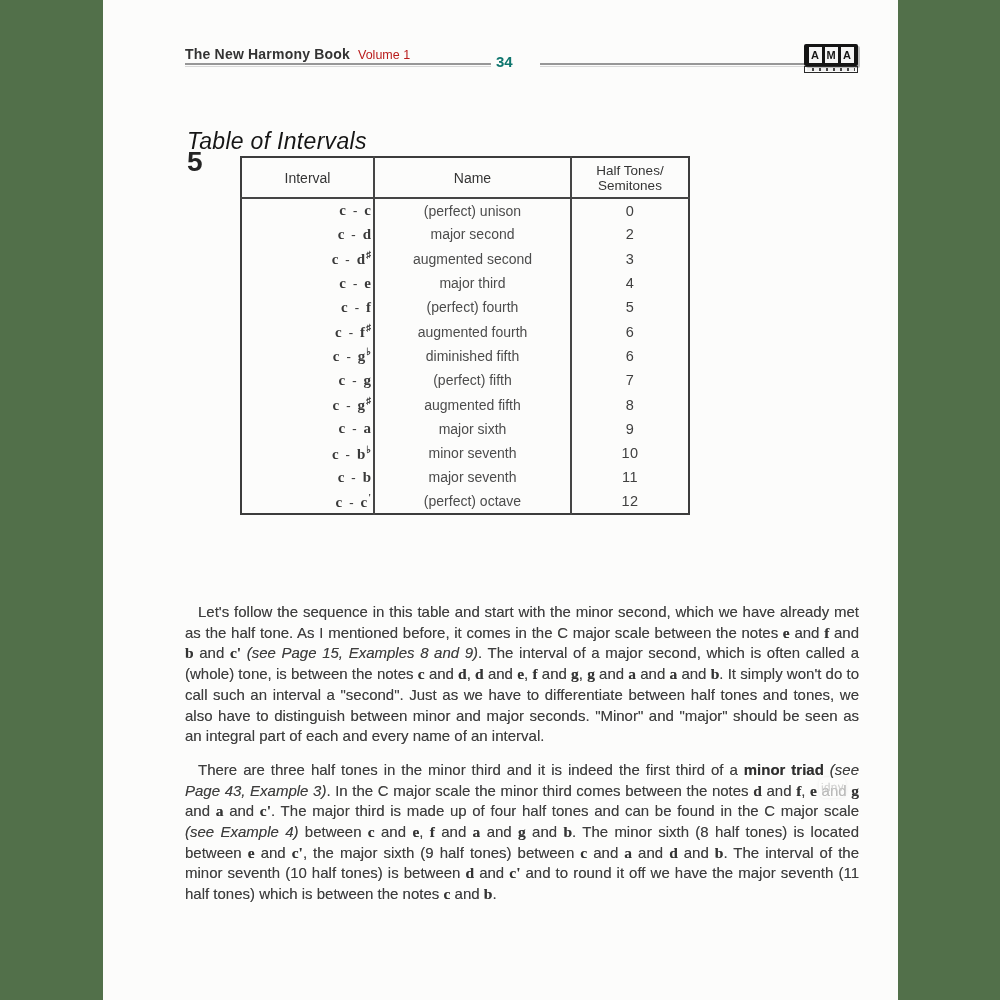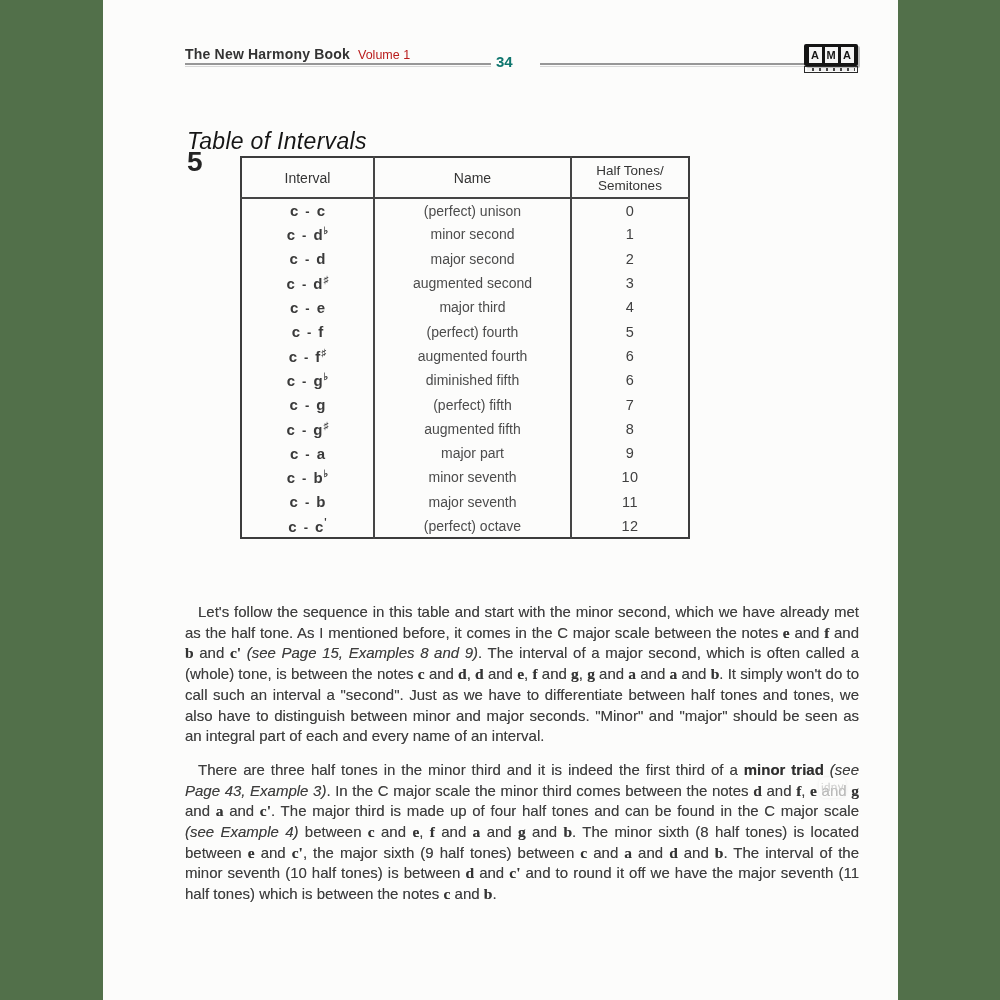--- a/index.html
+++ b/index.html
@@ -76,21 +76,21 @@
   .col-sep { border-left:2px solid #454545 !important; }
   .col-interval { width:133px; }
   .col-name     { width:197px; }
   .col-half     { width:118px; }
   .ht-line { display:block; line-height:15px; font-size:13.5px; }
   .intervals-table td {
     text-align:center; font-size:14px; height:24.3px; padding:0 2px;
     color:#4c4c4c;
   }
   td.cell-interval {
-    font-family:Liberation Sans, sans-serif; font-weight:bold; font-size:15px; color:#3a3a3a;
+    font-family:Liberation Serif, serif; font-weight:bold; font-size:15px; color:#3a3a3a;text-align:right;
   }
   .iv-sep { padding:0 7px; font-weight:bold; font-size:13px; color:#3a3a3a; }
   .iv-mark { font-size:10px; vertical-align:6px; margin-left:1px; }
   td.cell-half { font-size:14.5px; color:#404040; letter-spacing:0.5px; }
   
   .text-block {
     position:absolute; left:82px; top:602px; width:674px;
   }
   .body-para {
     font-size:15px; line-height:20.7px; color:#3e3e3e;
@@ -143,25 +143,20 @@
         </th>
       </tr>
     </thead>
     <tbody>
         <tr>
           <td class="cell-interval"><span>c</span><span class="iv-sep">-</span><span>c</span></td>
           <td class="cell-name col-sep">(perfect) unison</td>
           <td class="cell-half col-sep">0</td>
         </tr>
         <tr>
-          <td class="cell-interval"><span>c</span><span class="iv-sep">-</span><span>d</span><span class="iv-mark">♭</span></td>
-          <td class="cell-name col-sep">minor second</td>
-          <td class="cell-half col-sep">1</td>
-        </tr>
-        <tr>
           <td class="cell-interval"><span>c</span><span class="iv-sep">-</span><span>d</span></td>
           <td class="cell-name col-sep">major second</td>
           <td class="cell-half col-sep">2</td>
         </tr>
         <tr>
           <td class="cell-interval"><span>c</span><span class="iv-sep">-</span><span>d</span><span class="iv-mark">♯</span></td>
           <td class="cell-name col-sep">augmented second</td>
           <td class="cell-half col-sep">3</td>
         </tr>
         <tr>
@@ -189,21 +184,21 @@
           <td class="cell-name col-sep">(perfect) fifth</td>
           <td class="cell-half col-sep">7</td>
         </tr>
         <tr>
           <td class="cell-interval"><span>c</span><span class="iv-sep">-</span><span>g</span><span class="iv-mark">♯</span></td>
           <td class="cell-name col-sep">augmented fifth</td>
           <td class="cell-half col-sep">8</td>
         </tr>
         <tr>
           <td class="cell-interval"><span>c</span><span class="iv-sep">-</span><span>a</span></td>
-          <td class="cell-name col-sep">major part</td>
+          <td class="cell-name col-sep">major sixth</td>
           <td class="cell-half col-sep">9</td>
         </tr>
         <tr>
           <td class="cell-interval"><span>c</span><span class="iv-sep">-</span><span>b</span><span class="iv-mark">♭</span></td>
           <td class="cell-name col-sep">minor seventh</td>
           <td class="cell-half col-sep">10</td>
         </tr>
         <tr>
           <td class="cell-interval"><span>c</span><span class="iv-sep">-</span><span>b</span></td>
           <td class="cell-name col-sep">major seventh</td>

